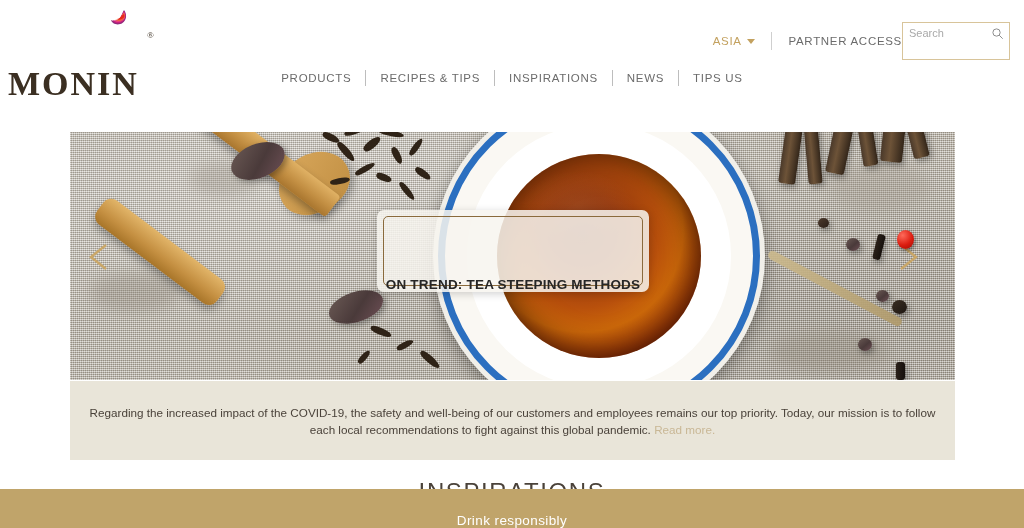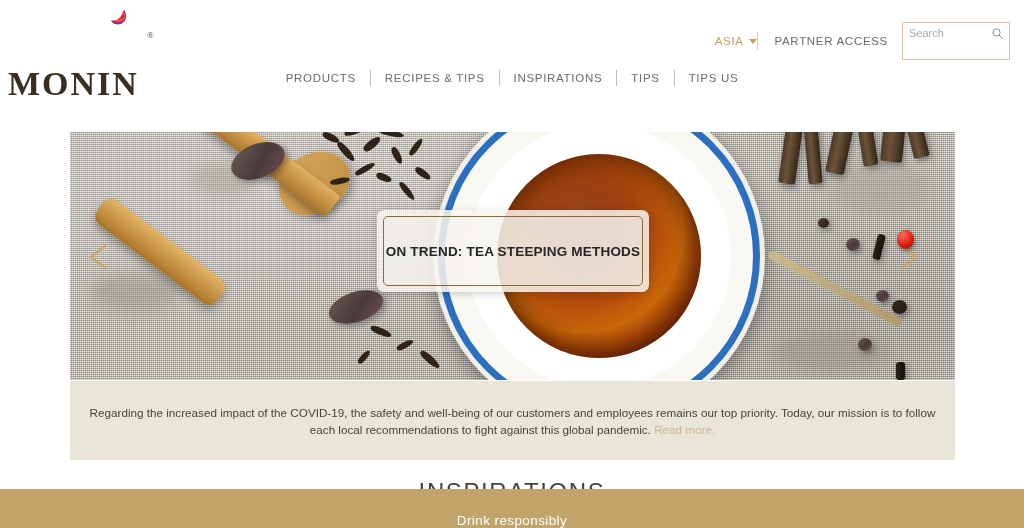--- a/index.html
+++ b/index.html
@@ -71,38 +71,38 @@
     align-items: center;
     height: 26px;
   }
   .region {
     display: flex;
     align-items: center;
     gap: 6px;
     font-size: 11.5px;
     letter-spacing: 0.6px;
     color: #c3a15f;
+    padding-right: 16px;
   }
   .region .caret {
     width: 0; height: 0;
     border-left: 4px solid transparent;
     border-right: 4px solid transparent;
     border-top: 5px solid #c3a15f;
   }
   .util-divider {
     width: 1px;
     height: 18px;
     background: #cfcfcf;
     margin-right: 16px;
   }
   .partner {
     font-size: 11.5px;
     letter-spacing: 0.7px;
     color: #6b6b6b;
-    margin-right: 14px;
     white-space: nowrap;
   }
   .searchbox {
     position: relative;
     width: 108px;
     height: 38px;
     border: 1px solid #d8c49a;
     background: #ffffff;
   }
   .searchbox input {
@@ -331,21 +331,21 @@
   .hero-caption {
     position: absolute;
     left: 307px;
     top: 78px;
     width: 272px;
     height: 82px;
     background: rgba(247,244,239,.86);
     border-radius: 7px;
     z-index: 7;
     display: flex;
-    align-items: center;
+    align-items: flex-end;
     justify-content: center;
     box-shadow: 0 2px 8px rgba(0,0,0,.18);
   }
   .hero-caption-inner {
     position: absolute;
     left: 6px;
     top: 6px;
     right: 6px;
     bottom: 6px;
     border: 1.5px solid #8a6a3c;
@@ -459,21 +459,21 @@
       </div>
     </div>
 
     <nav class="mainnav">
       <div class="nav-item">PRODUCTS</div>
       <div class="nav-sep"></div>
       <div class="nav-item">RECIPES &amp; TIPS</div>
       <div class="nav-sep"></div>
       <div class="nav-item">INSPIRATIONS</div>
       <div class="nav-sep"></div>
-      <div class="nav-item">TIPS</div>
+      <div class="nav-item">NEWS</div>
       <div class="nav-sep"></div>
       <div class="nav-item">TIPS US</div>
     </nav>
   </div>
 
   <div class="hero">
 
     <div class="linen"></div>
 
     <div class="linen-blotch" style="left:20px;  top:140px; width:90px;  height:40px; background:#8d8579;"></div>

